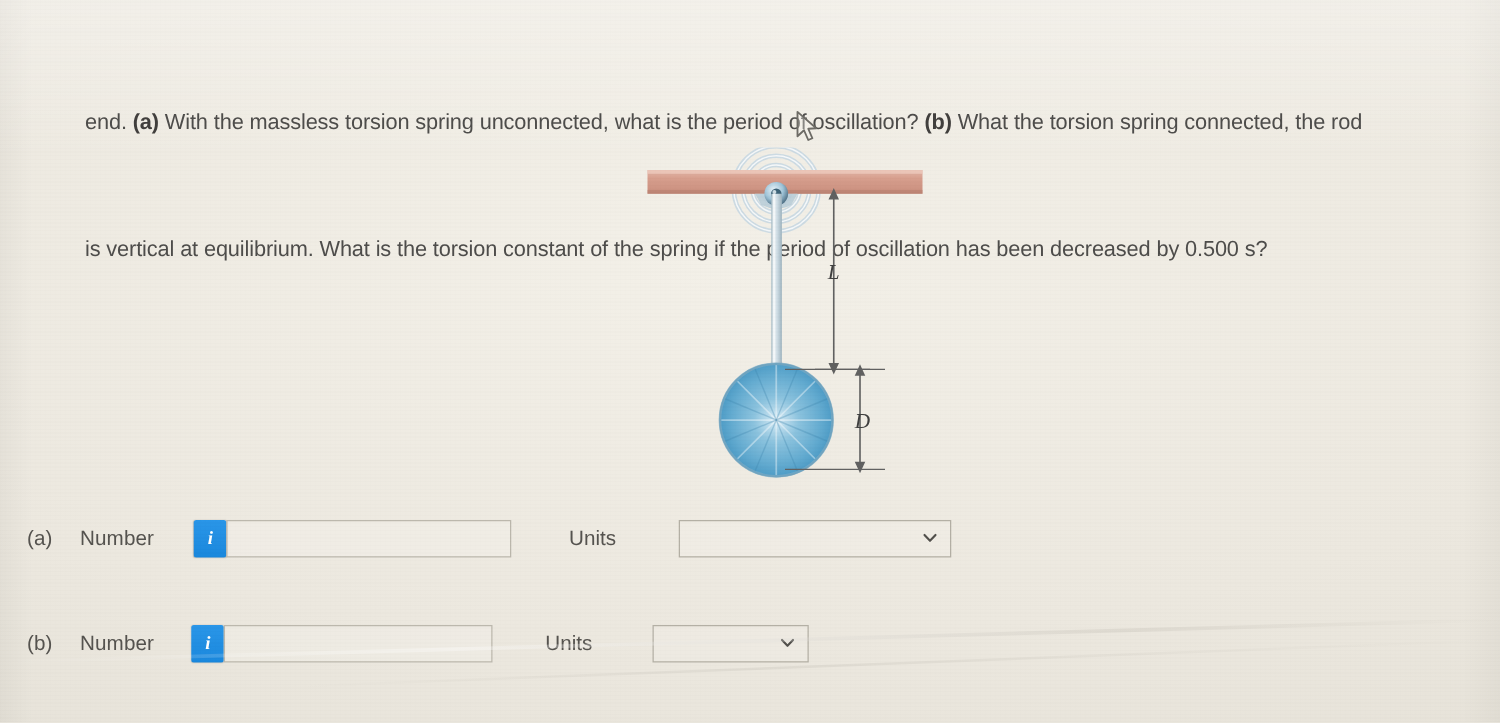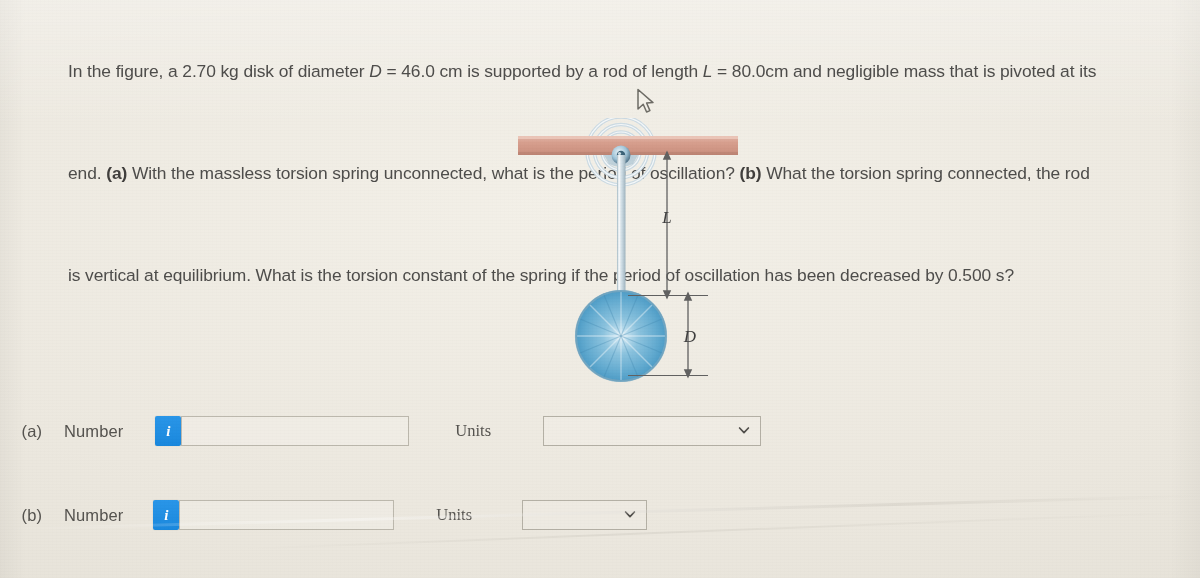--- a/index.html
+++ b/index.html
@@ -125,21 +125,20 @@
     height: 30px;
     border: 1px solid #bcb8ad;
     background: rgba(255,255,255,0.16);
     box-sizing: border-box;
   }
 
   .units-label {
     color: #55534f;
     font-size: 16.5px;
     white-space: nowrap;
-    font-family: Liberation Serif, serif;
   }
 
   .units-select {
     height: 30px;
     border: 1px solid #b4b0a5;
     background: rgba(255,255,255,0.12);
     box-sizing: border-box;
     position: relative;
   }
   .units-select .chev {
@@ -173,21 +172,20 @@
     height: 28px;
     pointer-events: none;
   }
 </style>
 </head>
 <body>
 
 <div id="page">
 
   <div id="statement">
-    <span class="ln"><span>In the figure, a 2.70 kg disk of diameter </span><i>D</i><span> = 46.0 cm is supported by a rod of length </span><i>L</i><span> = 80.0cm and negligible mass that is pivoted at its</span></span>
 
     <span class="ln"><span>end. </span><b>(a)</b><span> With the massless torsion spring unconnected, what is the period of oscillation? </span><b>(b)</b><span> What the torsion spring connected, the rod</span></span>
 
     <span class="ln">is vertical at equilibrium. What is the torsion constant of the spring if the period of oscillation has been decreased by 0.500 s?</span>
   </div>
 
   <div id="figure">
     <svg width="300" height="275" viewBox="0 0 300 275" xmlns="http://www.w3.org/2000/svg">
       <defs>
         <linearGradient id="beamGrad" x1="0" y1="0" x2="0" y2="1">

